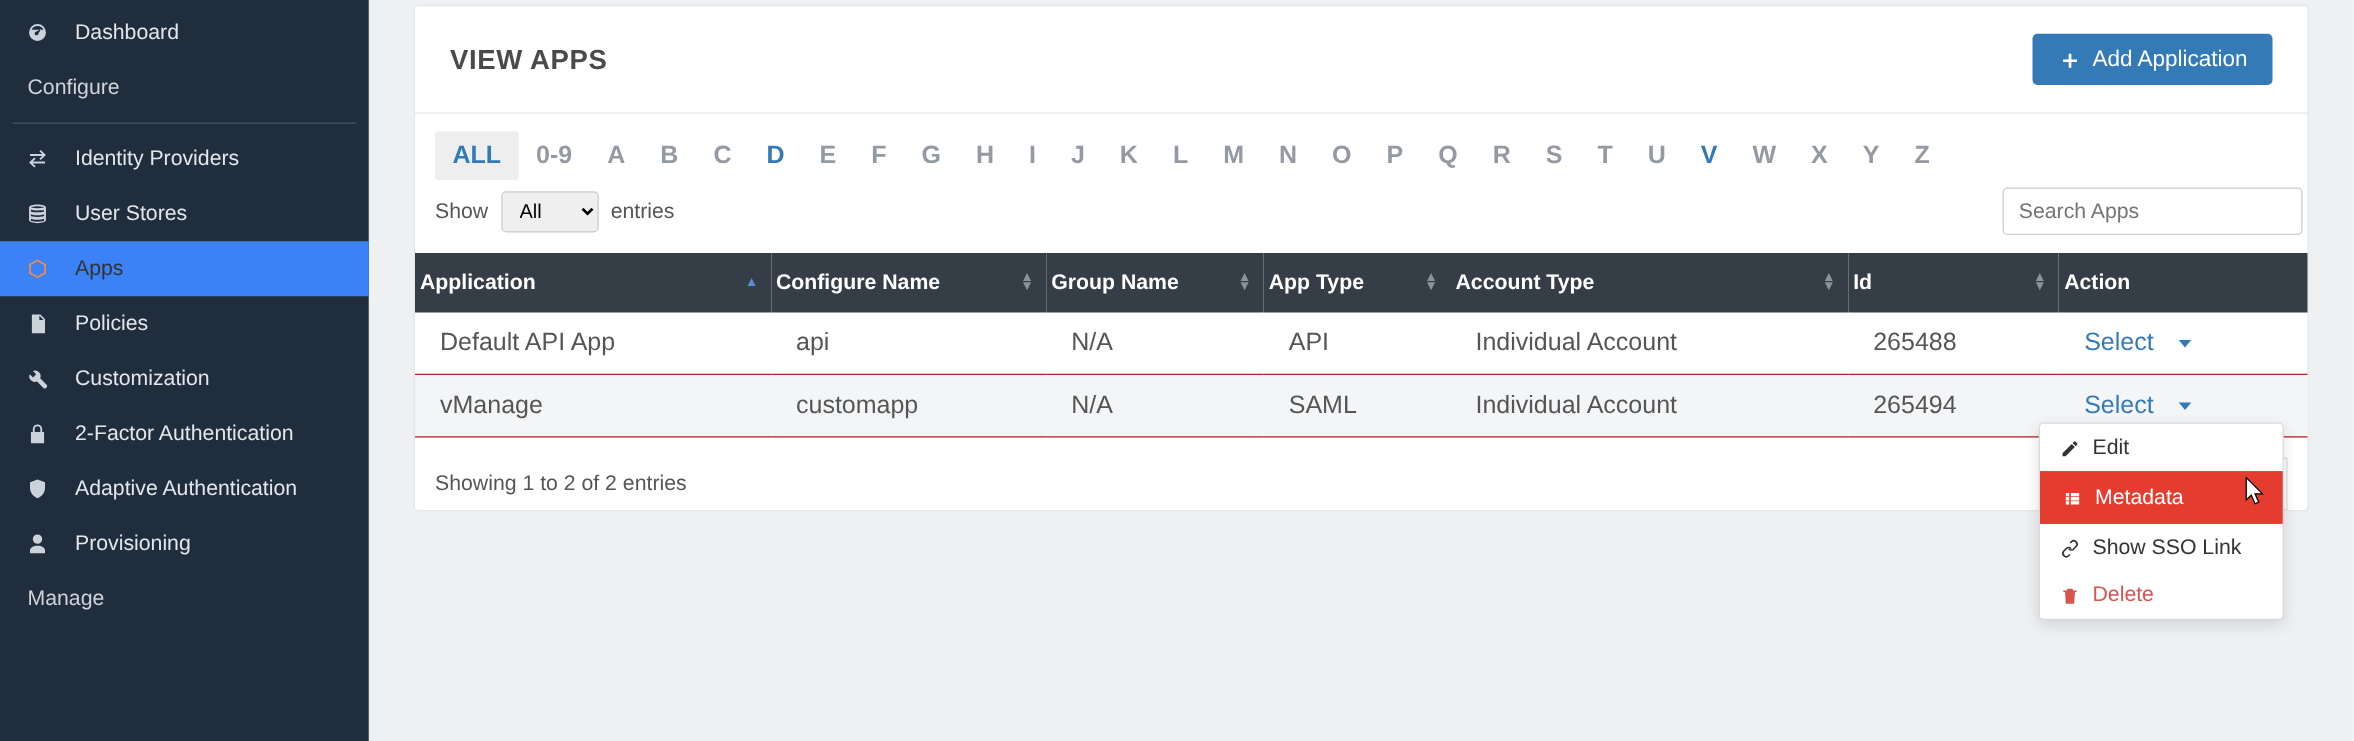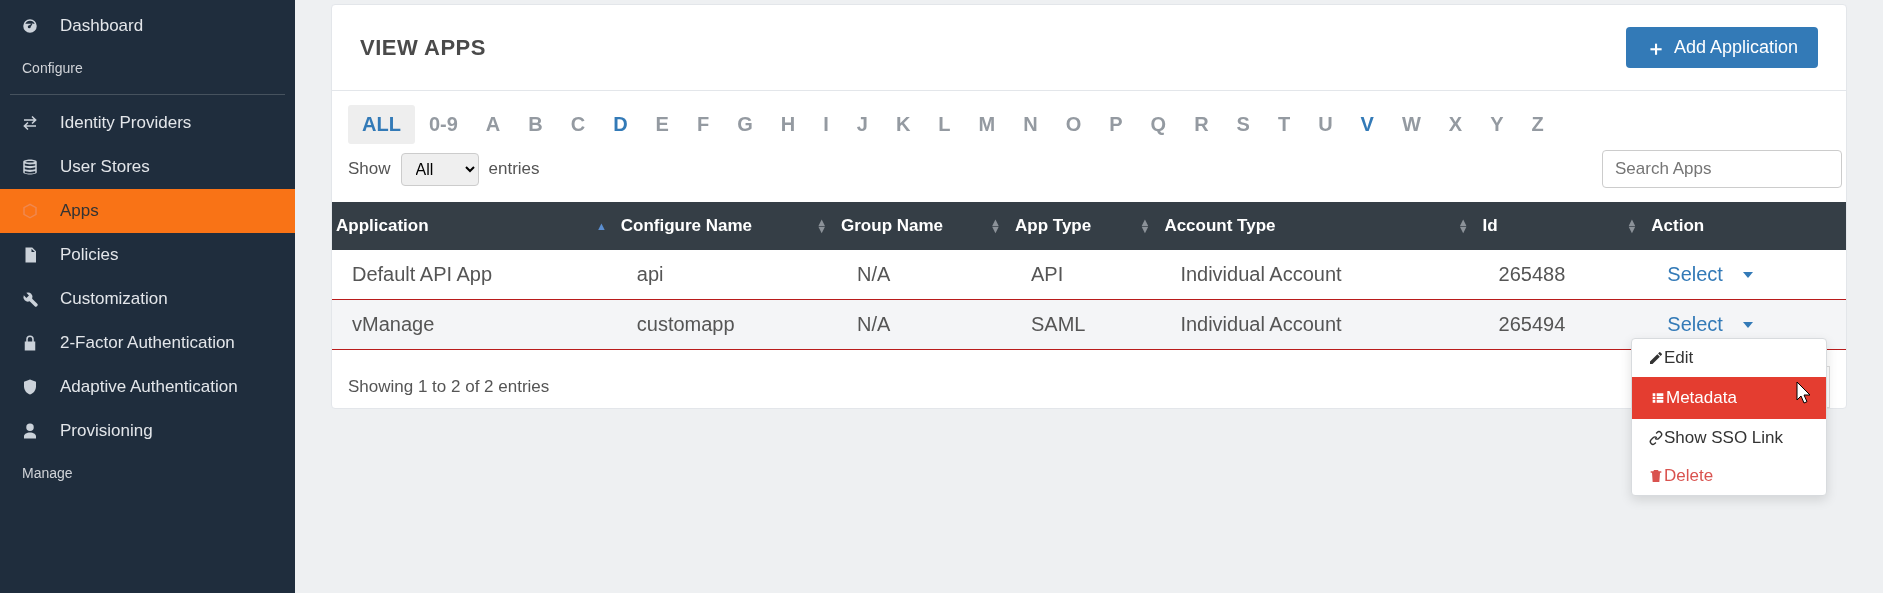--- a/index.html
+++ b/index.html
@@ -4,23 +4,23 @@
 <style>
 * { box-sizing: border-box; margin: 0; padding: 0; }
 body { font-family: Arial, Helvetica, sans-serif; background: #eef0f2; color: #333; }
 
 .layout { display: flex; width: 100%; min-height: 593px; }
 
 
 .sidebar { width: 295px; background: #1f2d3d; color: #c8cdd2; flex-shrink: 0; padding-top: 4px; }
 .side-item { display: flex; align-items: center; gap: 18px; padding: 12px 18px; cursor: pointer; color: #e3e6ea; font-size: 17px; }
 .side-item .icon { width: 24px; display: inline-flex; justify-content: center; color:#cbd2da; }
-.side-item.active { background: #f97316; color: #333; }
+.side-item.active { background: #3b82f6; color: #333; }
 .side-item.active .icon { color: #f0884f; }
-.side-section { padding: 12px 22px; color: #d0d3d8; font-size: 14px; }
+.side-section { padding: 12px 22px; color: #d0d3d8; font-size: 17px; }
 .side-divider { border-top: 1px solid #46525e; margin: 6px 10px; }
 
 
 .main { flex: 1; padding: 0 36px 20px 36px; }
 .panel { background: #fff; border: 1px solid #e3e6ea; border-radius: 4px; margin-top: 4px; }
 
 .panel-header { display: flex; align-items: center; justify-content: space-between; padding: 22px 28px; border-bottom: 1px solid #e3e6ea; }
 .panel-title { font-size: 22px; font-weight: 700; color: #4a4a4a; letter-spacing: 0.5px; }
 
 .btn-primary { background: #337ab7; color: #fff; border: none; padding: 10px 20px; border-radius: 4px; font-size: 18px; cursor: pointer; display: inline-flex; align-items: center; gap: 8px; }
@@ -46,21 +46,21 @@
 .caret-down { width: 0; height: 0; border-left: 5px solid transparent; border-right: 5px solid transparent; border-top: 6px solid #337ab7; }
 
 .footer-row { display: flex; align-items: center; justify-content: space-between; padding: 16px 16px 0 16px; }
 .footer-text { font-size: 17px; color: #555; }
 .pager { display: flex; }
 .pager-btn { padding: 10px 18px; border: 1px solid #ddd; background: #fff; color: #777; font-size: 17px; cursor: pointer; }
 .pager-btn.first { border-right: none; border-radius: 4px 0 0 4px; }
 
 
 .dropdown { position: absolute; right: 56px; top: 338px; background: #fff; border: 1px solid #d8dbde; border-radius: 4px; box-shadow: 0 4px 12px rgba(0,0,0,.12); min-width: 196px; z-index: 30; }
-.dd-item { padding: 9px 16px; font-size: 17px; color: #333; display: flex; align-items: center; cursor: pointer; }
+.dd-item { padding: 9px 16px; font-size: 17px; color: #333; display: flex; align-items: flex-end; gap: 10px; cursor: pointer; }
 .dd-item .ico { width: 16px; display: inline-flex; justify-content: center; }
 .dd-item.highlight { background: #e43d30; color: #fff; border: 2px solid #e43d30; margin: 0; }
 .dd-item.danger { color: #d9534f; }
 
 .cursor-img { position: absolute; right: 66px; top: 380px; z-index: 40; pointer-events: none; }
 
 .icon svg, .ico svg { width: 18px; height: 18px; fill: currentColor; }
 .plus { font-size: 20px; font-weight: 700; line-height: 1; }
 </style>
 </head>

